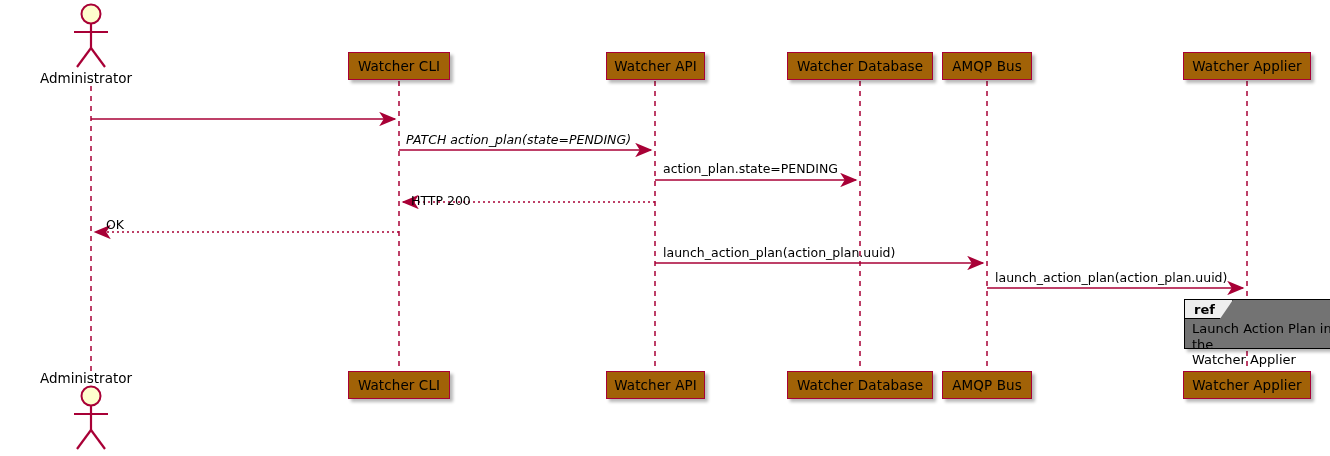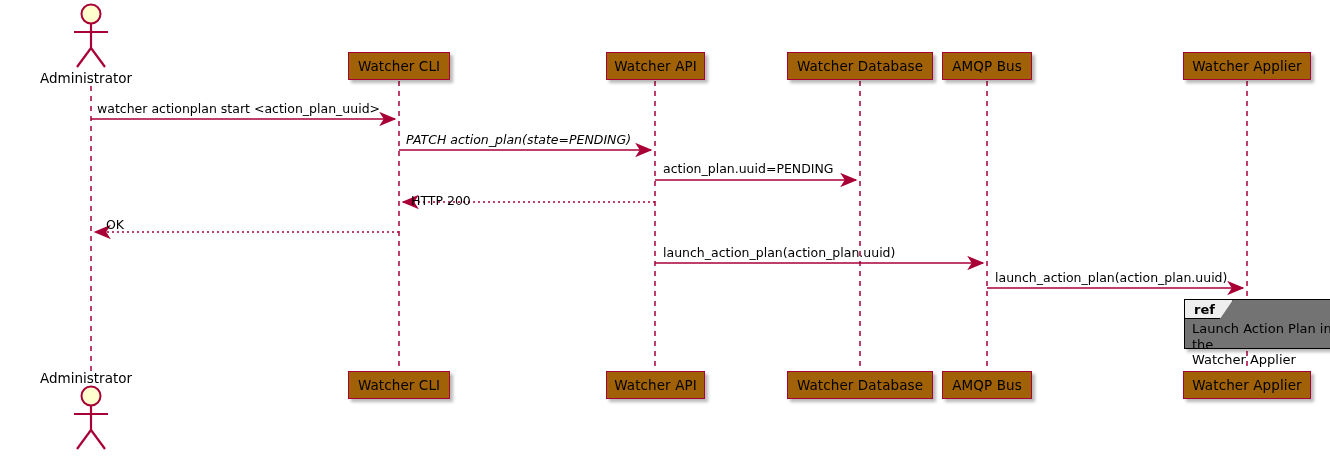--- a/index.html
+++ b/index.html
@@ -151,23 +151,22 @@
   <div class="participant-box" style="left:755px; top:52px; width:146px;">Watcher Database</div>
   <div class="participant-box" style="left:910px; top:52px; width:90px;">AMQP Bus</div>
   <div class="participant-box" style="left:1151px; top:52px; width:128px;">Watcher Applier</div>
 
   <div class="participant-box" style="left:316px; top:371px; width:102px;">Watcher CLI</div>
   <div class="participant-box" style="left:574px; top:371px; width:99px;">Watcher API</div>
   <div class="participant-box" style="left:755px; top:371px; width:146px;">Watcher Database</div>
   <div class="participant-box" style="left:910px; top:371px; width:90px;">AMQP Bus</div>
   <div class="participant-box" style="left:1151px; top:371px; width:128px;">Watcher Applier</div>
 
-  <div class="msg-label" style="left:65px; top:101px;">watcher actionplan start &lt;action_plan_uuid&gt;</div>
   <div class="msg-label" style="left:374px; top:132px;font-style:italic;">PATCH action_plan(state=PENDING)</div>
-  <div class="msg-label" style="left:631px; top:161px;">action_plan.uuid=PENDING</div>
+  <div class="msg-label" style="left:631px; top:161px;">action_plan.state=PENDING</div>
   <div class="msg-label" style="left:379px; top:193px;text-align:center;">HTTP 200</div>
   <div class="msg-label" style="left:74px; top:217px;">OK</div>
   <div class="msg-label" style="left:631px; top:245px;">launch_action_plan(action_plan.uuid)</div>
   <div class="msg-label" style="left:963px; top:270px;">launch_action_plan(action_plan.uuid)</div>
 
   <div class="ref-box" style="left:1152px; top:299px; width:166px; height:50px;">
     <div class="ref-tab">ref</div>
     <div class="ref-body">
       <div>Launch Action Plan in the</div>
       <div>Watcher Applier</div>

